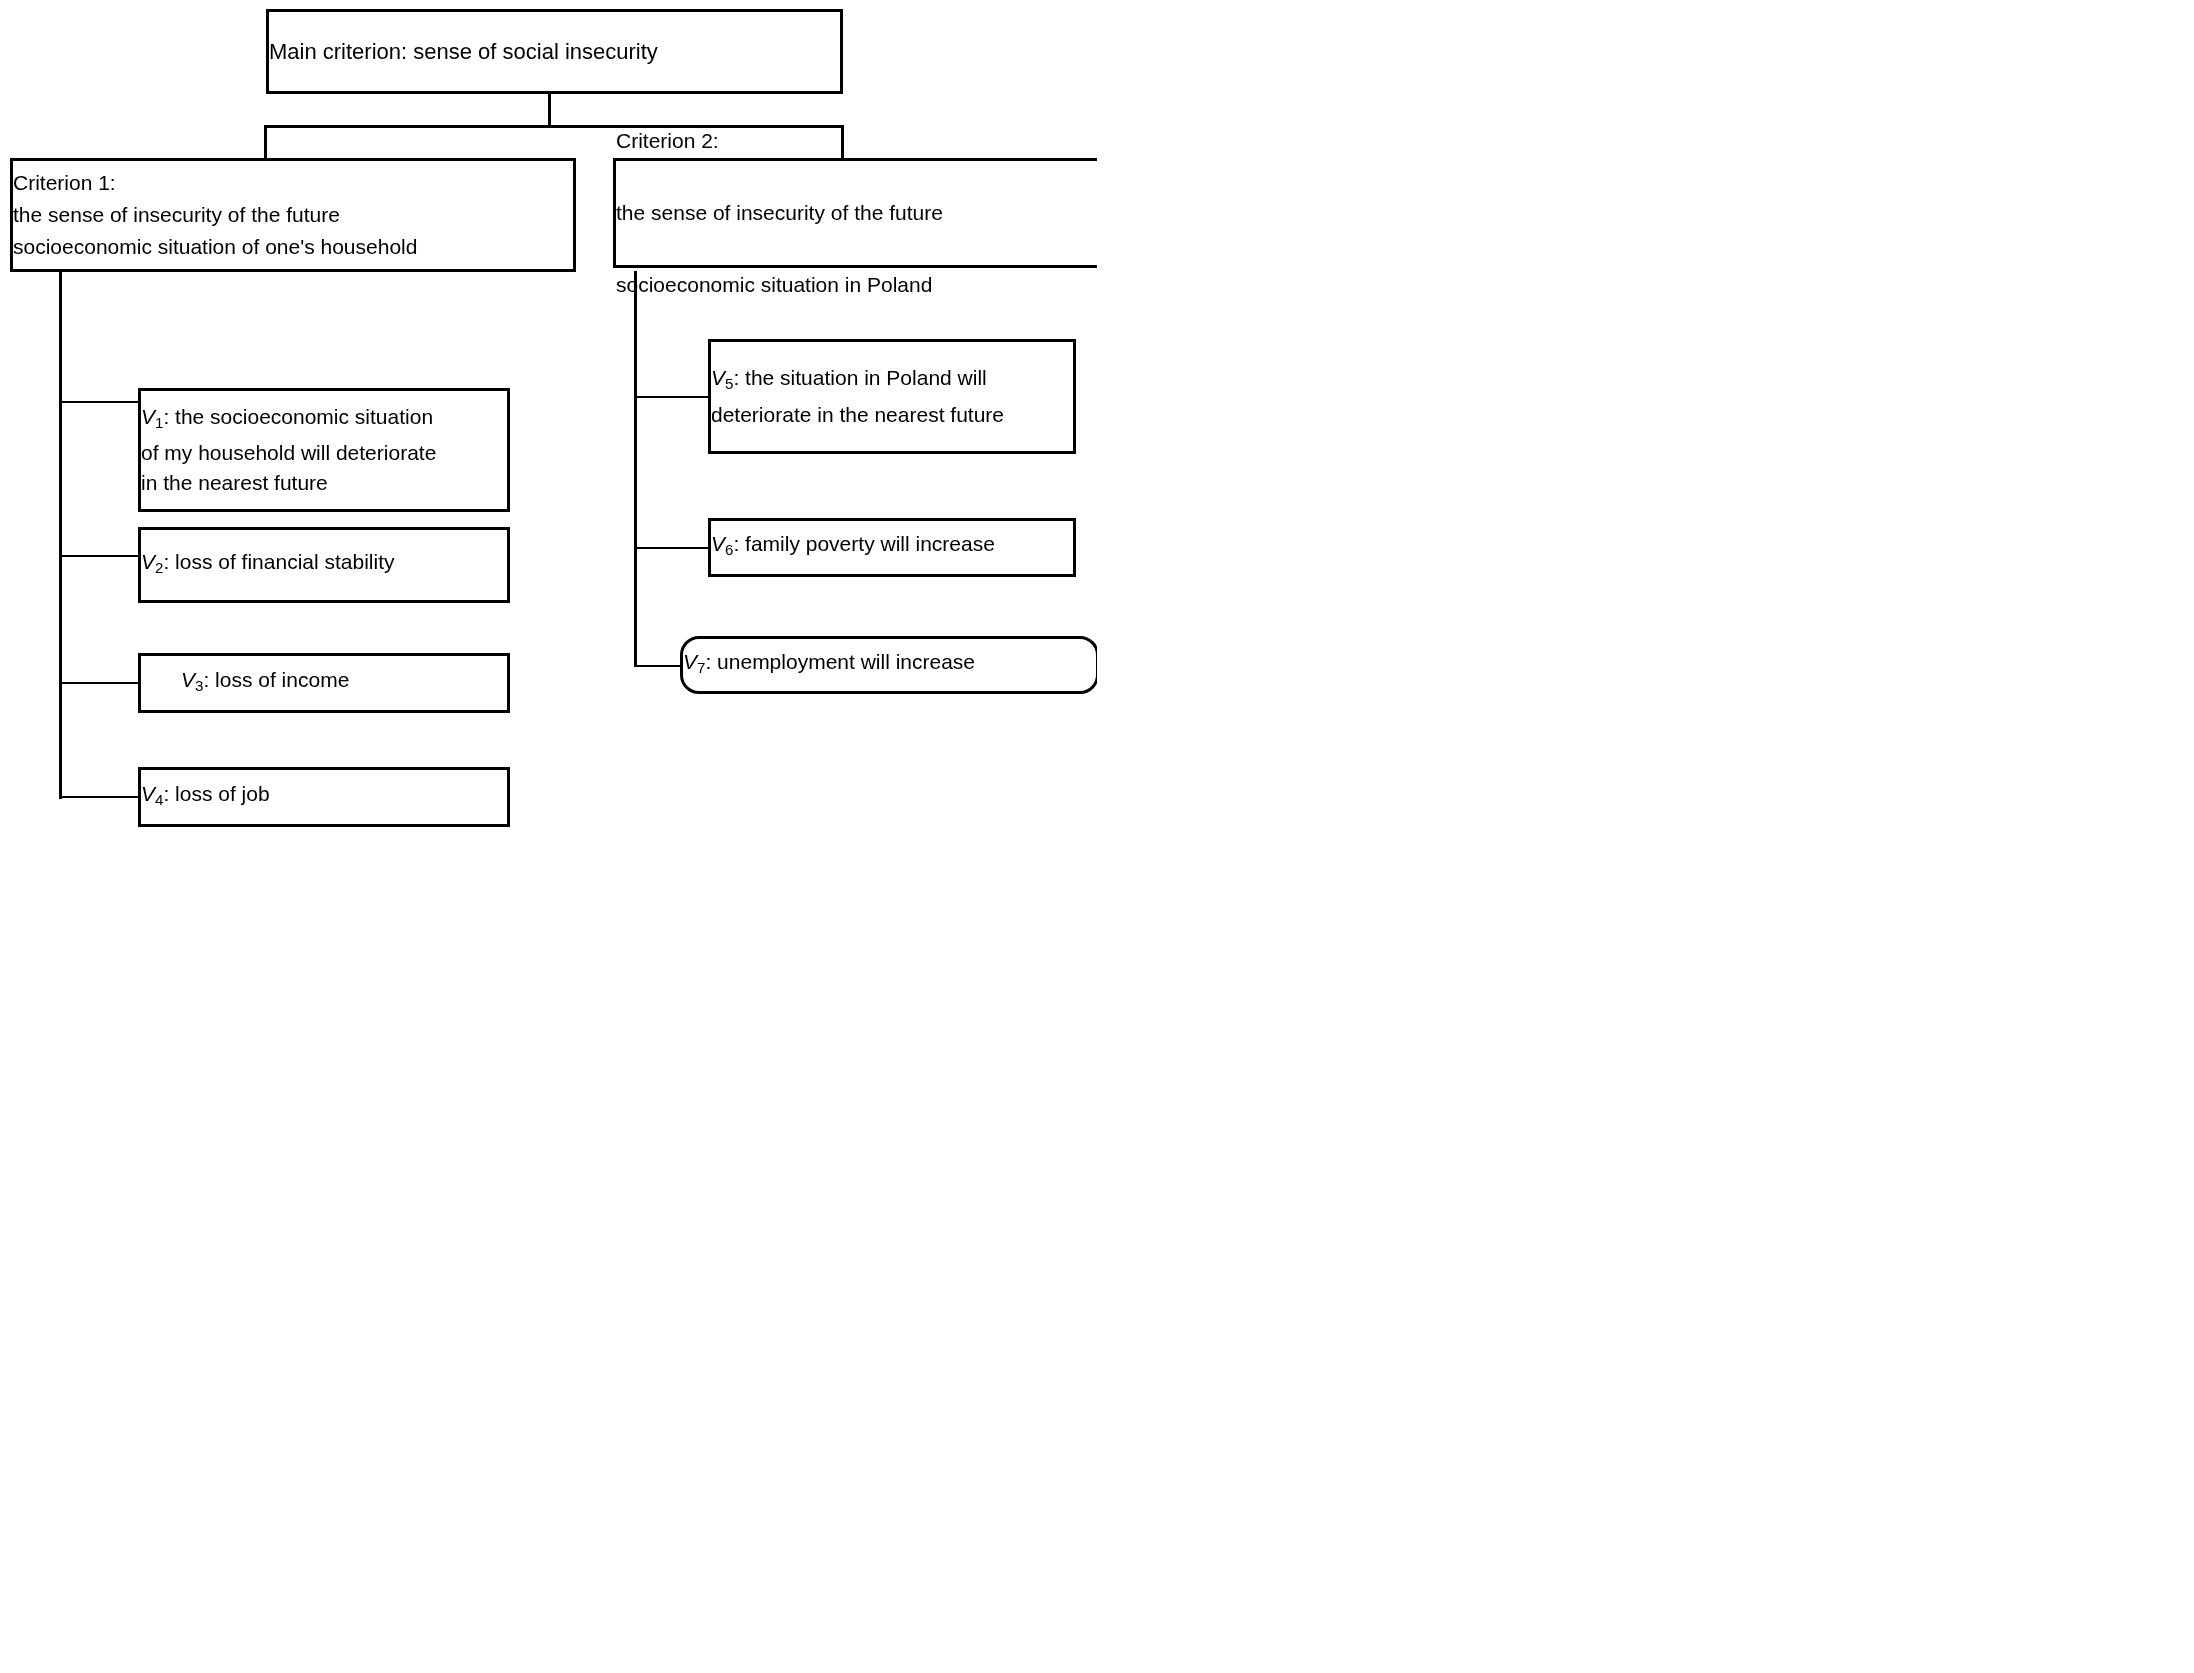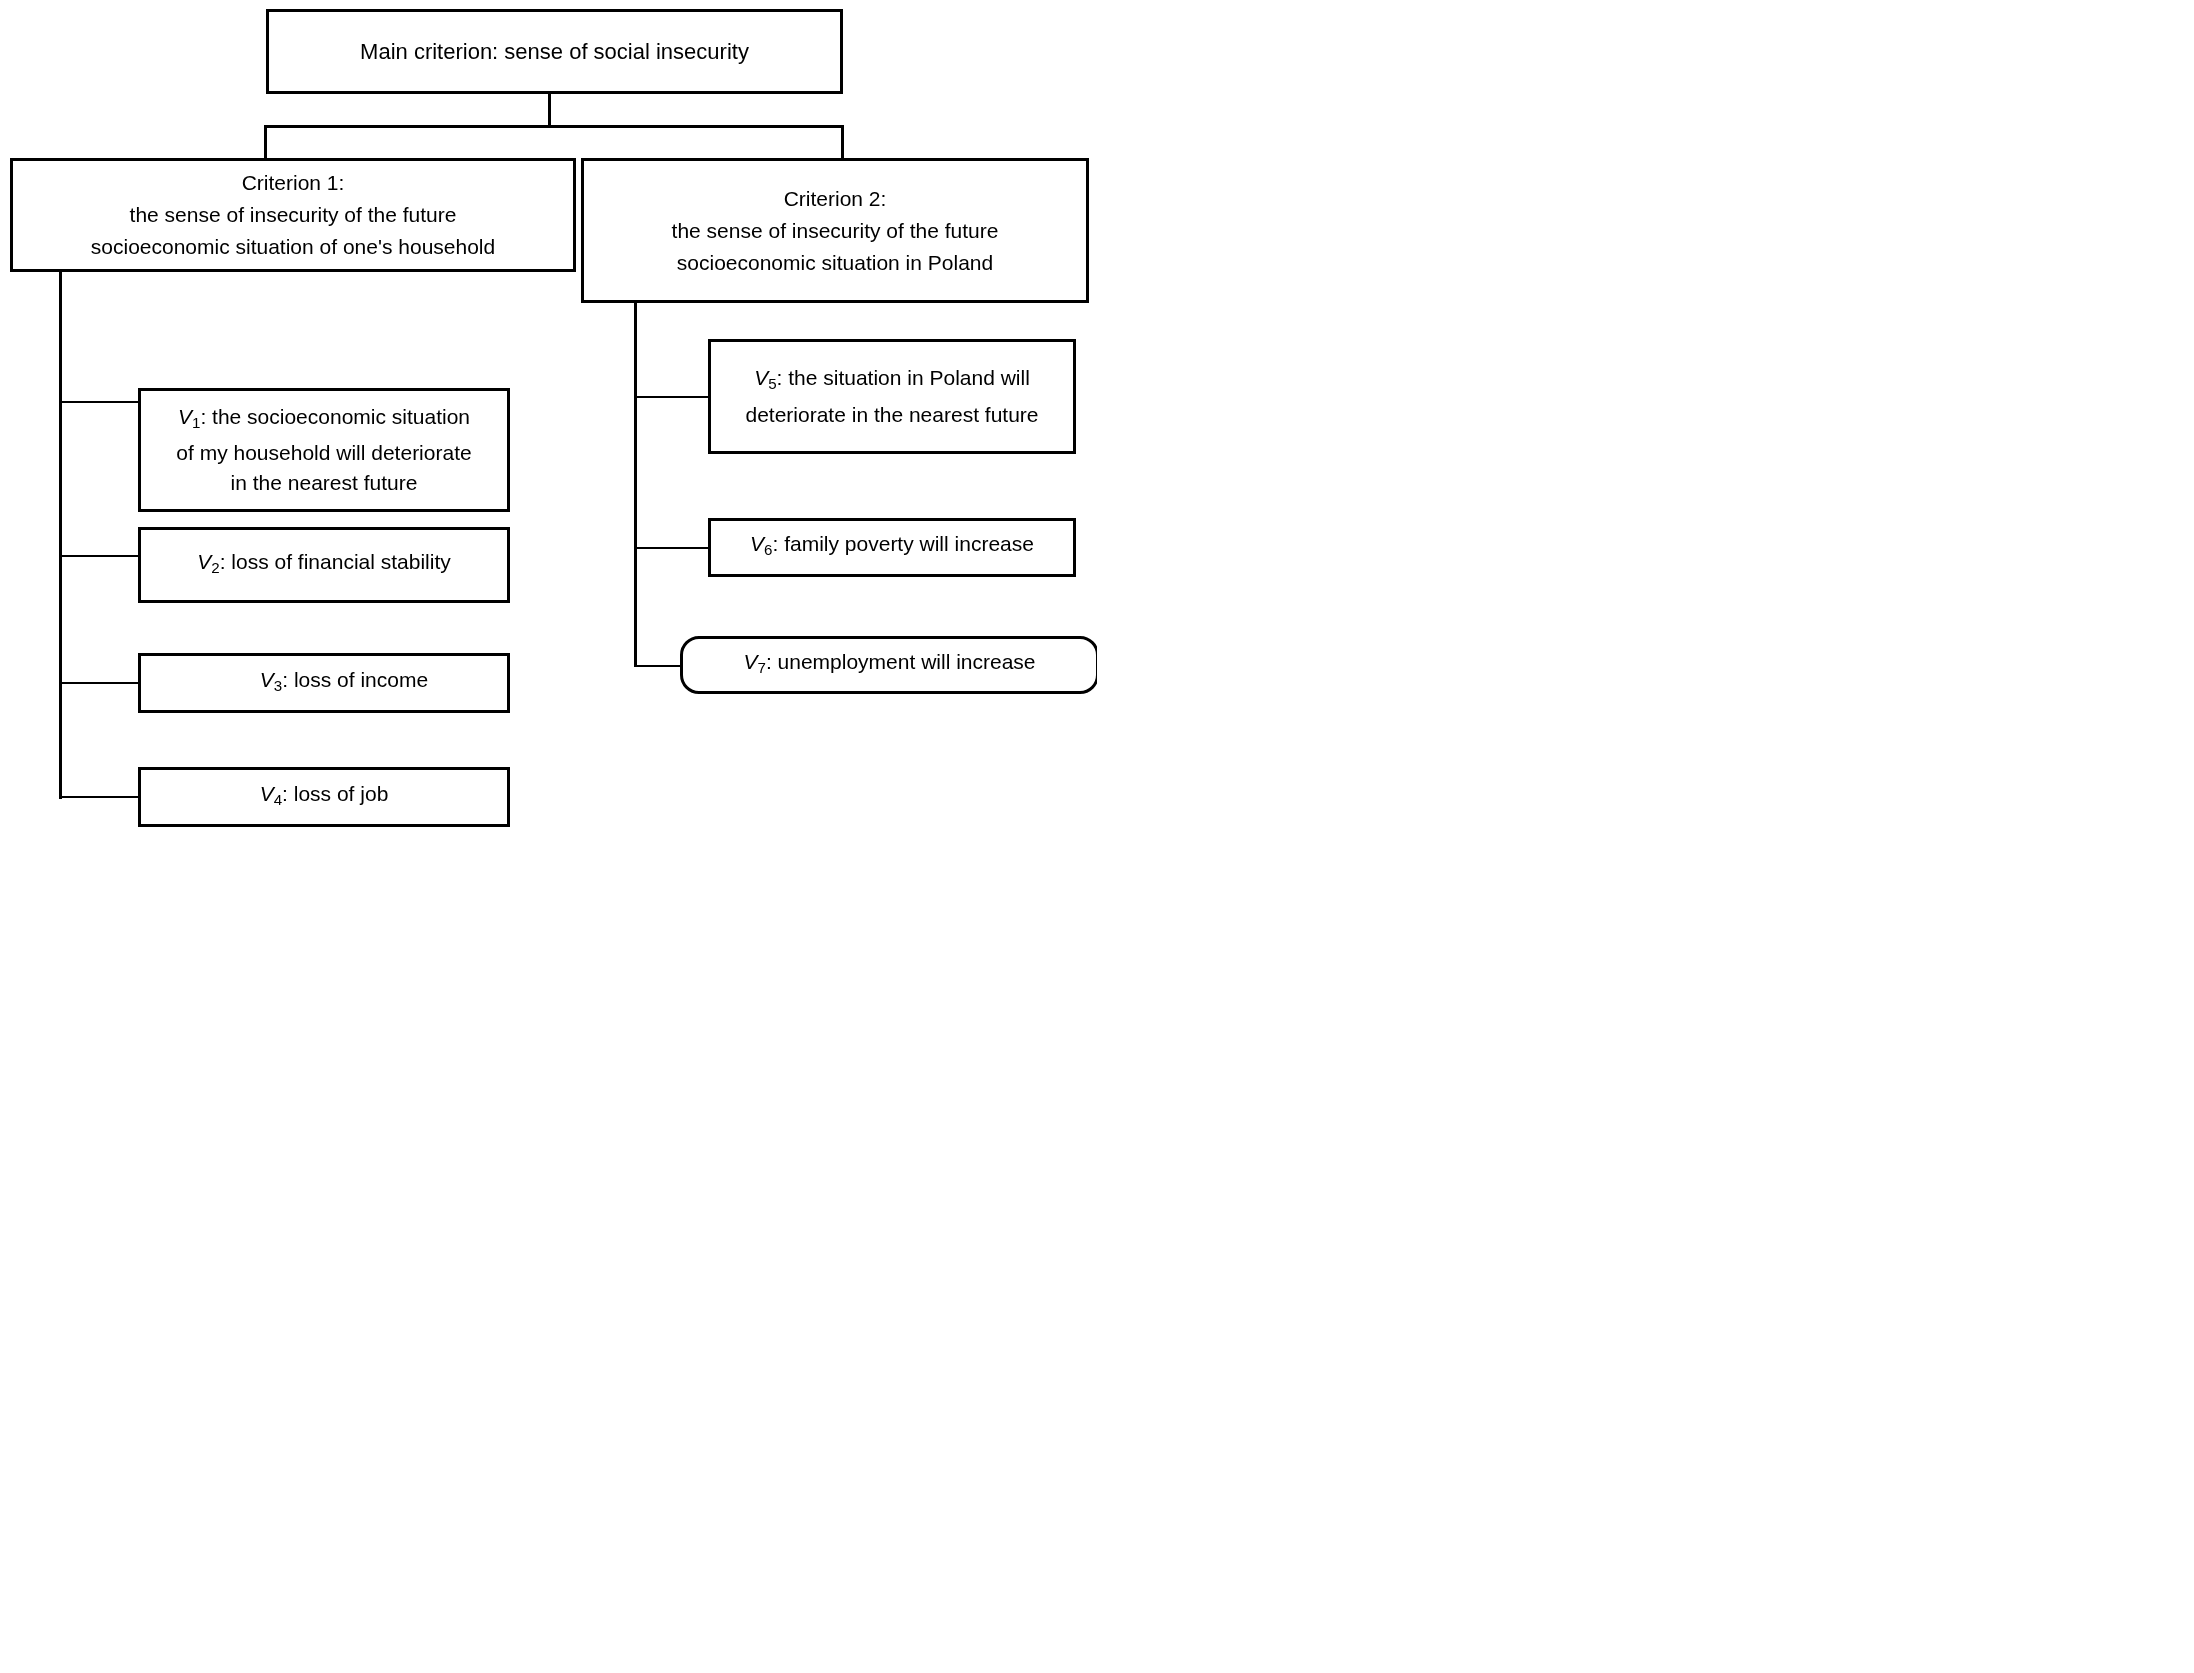--- a/index.html
+++ b/index.html
@@ -16,21 +16,21 @@
     background: #ffffff;
     overflow: hidden;
   }
   .node {
     position: absolute;
     box-sizing: border-box;
     border: 3.6px solid #000000;
     background: #ffffff;
     display: flex;
     flex-direction: column;
-    align-items: center;
+    align-items: flex-start;
     justify-content: center;
     text-align: center;
     font-size: 21px;
     line-height: 30px;
     color: #000000;
   }
   .node.root { font-size: 22px; }
   .node .line { white-space: nowrap; }
   .crit-line { white-space: nowrap; line-height: 32px; }
   .var-symbol { font-style: italic; }
@@ -39,21 +39,21 @@
     vertical-align: -0.28em;
     font-style: normal;
   }
   .connector {
     position: absolute;
     background: #000000;
   }
   
   #main-box  { left: 266px; top: 9.2px;  width: 577px; height: 85px; }
   #c1-box    { left: 10px;  top: 158px; width: 566px; height: 114px; }
-  #c2-box    { left: 581px; top: 158px; width: 508px; height: 145px; }
+  #c2-box    { left: 613px; top: 158px; width: 508px; height: 110px; gap: 40px; }
   #v1-box    { left: 138px; top: 340px; width: 372px; height: 124px; margin-top: 48px; }
   #v2-box    { left: 138px; top: 527px; width: 372px; height: 76px; }
   #v3-box    { left: 138px; top: 653px; width: 372px; height: 60px; padding-left: 40px; }
   #v4-box    { left: 138px; top: 767px; width: 372px; height: 60px; }
   #v5-box    { left: 708px; top: 339px; width: 368px; height: 115px; }
   #v6-box    { left: 708px; top: 518px; width: 368px; height: 59px; }
   #v7-box    { left: 680px; top: 636px; width: 419px; height: 58px; border-radius: 19px; }
   
   #conn-root-vert   { left: 548px; top: 92px; width: 2.8px;  height: 34px; }
   #conn-horiz       { left: 264px; top: 125px; width: 579px; height: 2.8px; }

